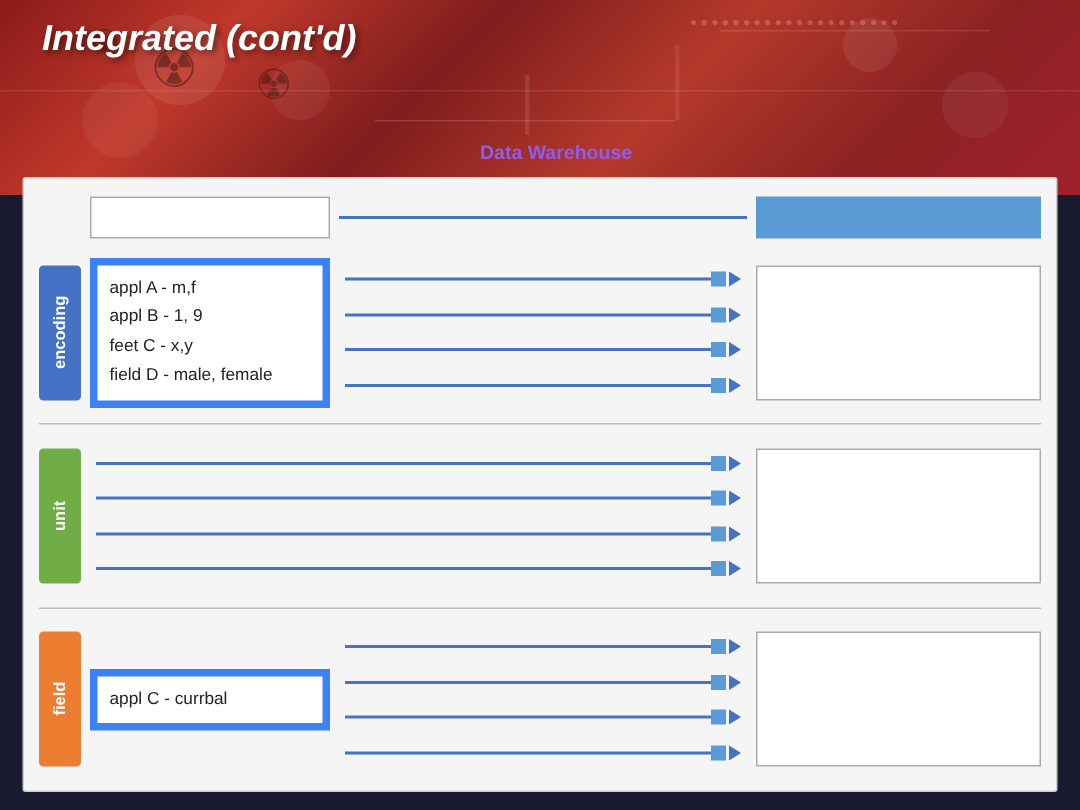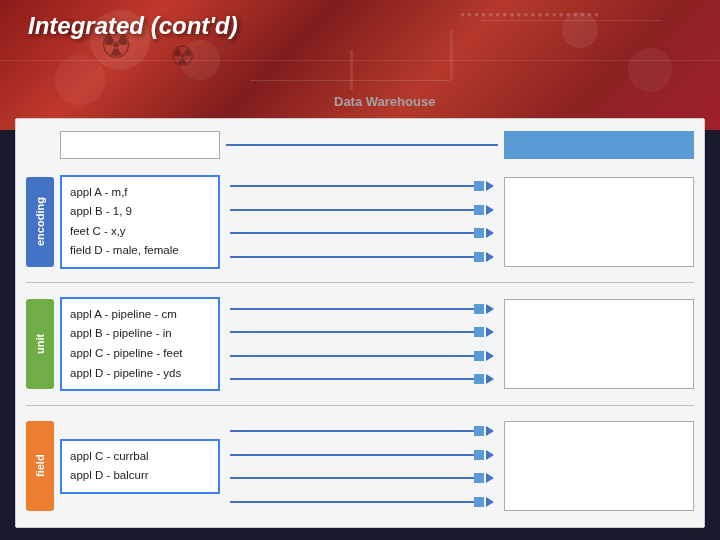--- a/index.html
+++ b/index.html
@@ -46,22 +46,22 @@
       font-weight: bold;
       font-style: italic;
       text-shadow: 2px 2px 4px rgba(0,0,0,0.5);
       z-index: 10;
     }
 
     
     .data-warehouse-label {
       position: absolute;
       top: 94px;
-      left: 334px;
-      color: #a3a3a3;
+      left: 320px;
+      color: #8b5cf6;
       font-size: 13px;
       font-weight: 600;
       z-index: 10;
       background: transparent;
     }
 
     
     .main-content {
       position: absolute;
       top: 118px;
@@ -102,21 +102,21 @@
       flex-shrink: 0;
     }
 
     .side-tab-encoding { background: #4472c4; }
     .side-tab-unit { background: #70ad47; }
     .side-tab-field { background: #ed7d31; }
 
     
     .app-box {
       background: white;
-      border: 2px solid #3b82f6;
+      border: 5px solid #3b82f6;
       padding: 6px 8px;
       min-width: 160px;
       font-size: 11.5px;
       color: #222;
       line-height: 1.7;
       flex-shrink: 0;
     }
 
     
     .connector-area {
@@ -280,26 +280,20 @@
         <div class="arrow-head"></div>
       </div>
     </div>
     <div class="right-box"></div>
   </div>
 
   <div class="sep"></div>
 
   <div class="row-section">
     <div class="side-tab side-tab-unit">unit</div>
-    <div class="app-box">
-      <div>appl A - pipeline - cm</div>
-      <div>appl B - pipeline - in</div>
-      <div>appl C - pipeline - feet</div>
-      <div>appl D - pipeline - yds</div>
-    </div>
     <div class="connector-area">
       <div class="arrow-row">
         <div class="arrow-line"></div>
         <div class="arrow-square"></div>
         <div class="arrow-head"></div>
       </div>
       <div class="arrow-row">
         <div class="arrow-line"></div>
         <div class="arrow-square"></div>
         <div class="arrow-head"></div>
@@ -317,21 +311,20 @@
     </div>
     <div class="right-box"></div>
   </div>
 
   <div class="sep"></div>
 
   <div class="row-section">
     <div class="side-tab side-tab-field">field</div>
     <div class="app-box">
       <div>appl C - currbal</div>
-      <div>appl D - balcurr</div>
     </div>
     <div class="connector-area">
       <div class="arrow-row">
         <div class="arrow-line"></div>
         <div class="arrow-square"></div>
         <div class="arrow-head"></div>
       </div>
       <div class="arrow-row">
         <div class="arrow-line"></div>
         <div class="arrow-square"></div>

